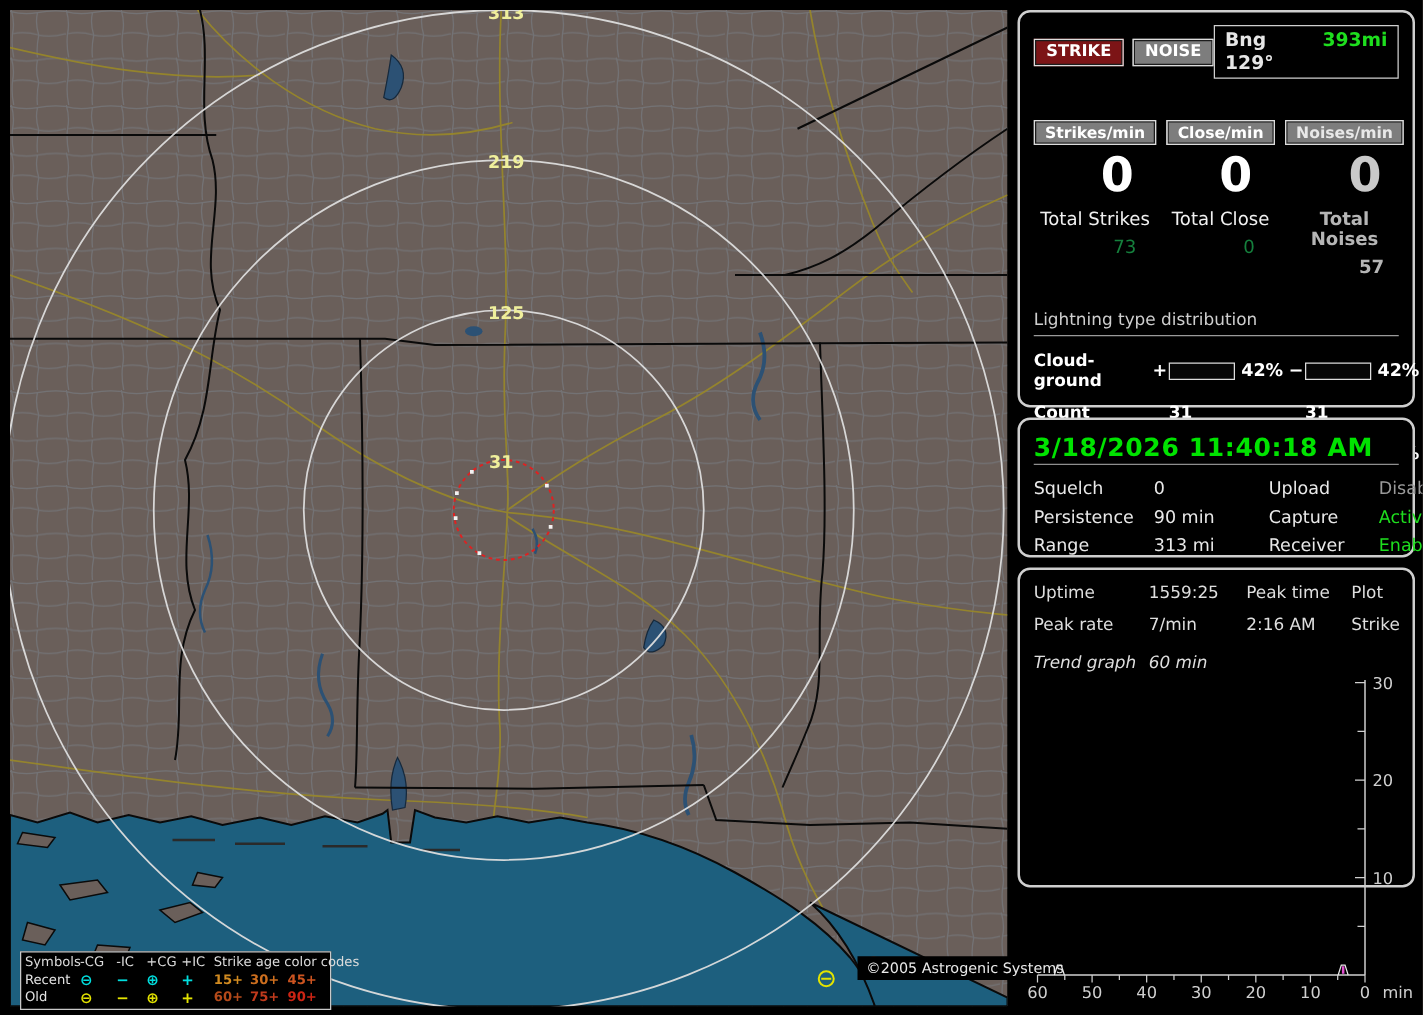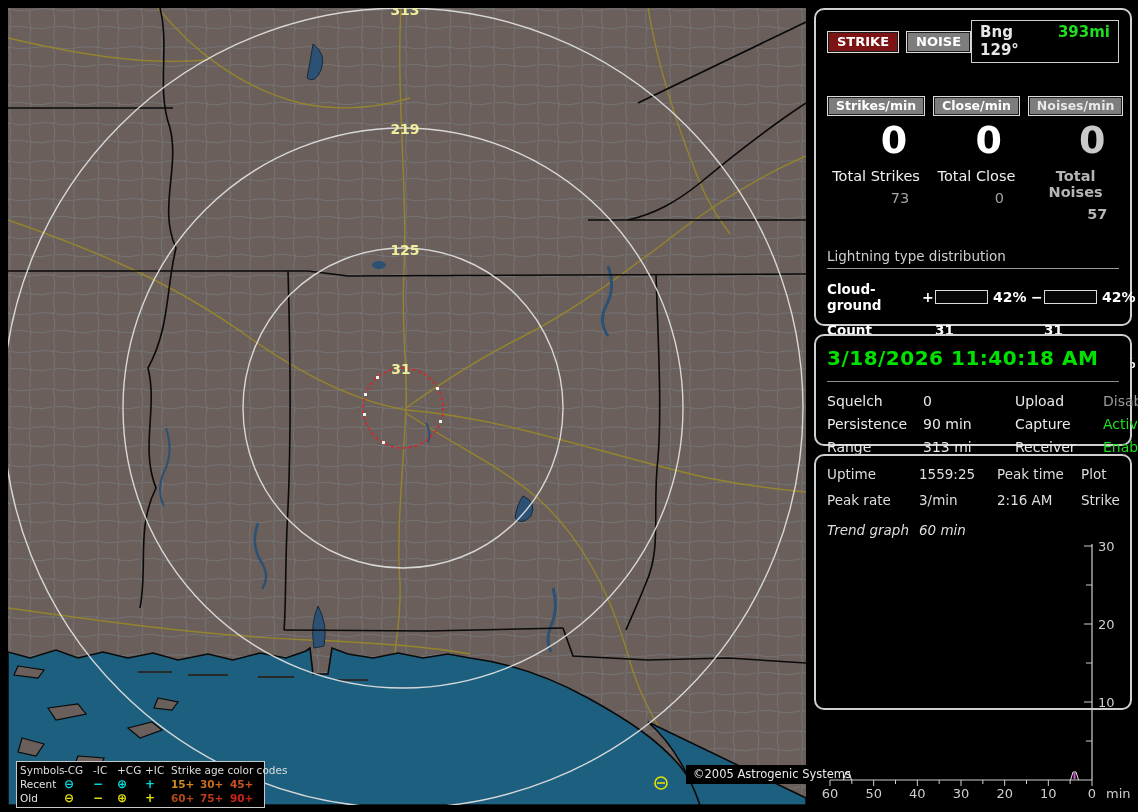--- a/index.html
+++ b/index.html
@@ -36,40 +36,40 @@
   .hdr-row{display:flex;align-items:center;}
   .bng-badge{margin-left:auto;border:1px solid #cfcfcf;background:#000;
              padding:2px 8px 3px 8px;font-size:15px;font-weight:bold;display:flex;gap:16px;}
   .bng-dist{color:#1ede1e;}
 
   .counters{display:grid;grid-template-columns:1fr 1fr 1fr;column-gap:8px;margin-top:32px;}
   .counter{text-align:center;}
   .counter .chip{font-size:12.5px;padding:1px 8px 2px 8px;}
   .cnt-val{font-size:38px;font-weight:bold;color:#fff;text-align:right;padding-right:18px;margin-top:2px;line-height:44px;}
   .tot-lbl{font-size:14.5px;margin-top:6px;color:#f0f0f0;}
-  .tot-val{font-size:14.5px;color:#a3a3a3;text-align:right;padding-right:16px;margin-top:6px;}
+  .tot-val{font-size:14.5px;color:#15803d;text-align:right;padding-right:16px;margin-top:6px;}
   .dim .cnt-val{color:#c9c9c9;}
   .dim .tot-lbl,.dim .tot-val{color:#b5b5b5;font-weight:bold;}
   .dim .chip{color:#e8e8e8;}
 
   .dist-title{margin-top:26px;font-size:13.5px;color:#cecece;
               border-bottom:1px solid #9a9a9a;padding-bottom:4px;}
   .dist-row{display:grid;grid-template-columns:95px 13px 53px 43px 13px 53px 40px;
             align-items:center;margin-top:12px;}
   .dist-lbl{font-weight:bold;font-size:13.5px;color:#fff;}
   .sign{font-weight:bold;font-size:14px;color:#fff;}
   .bar{height:12px;border:1px solid #dcdcdc;background:#060606;}
   .bar-fill{height:100%;}
   .pct{font-weight:bold;font-size:14px;color:#fff;padding-left:5px;}
   .count-row{display:grid;grid-template-columns:95px 13px 96px 13px 96px;margin-top:9px;}
   .count-lbl{font-weight:bold;font-size:13.5px;color:#fff;}
   .count-val{font-weight:bold;font-size:13.5px;color:#fff;}
 
   .datetime{color:#00e300;font-weight:bold;font-size:20px;letter-spacing:0.5px;
-            border-bottom:1px solid #8e8e8e;padding-bottom:11px;white-space:nowrap;}
+            border-bottom:1px solid #8e8e8e;padding-bottom:1px;white-space:nowrap;}
   .settings{display:grid;grid-template-columns:96px 92px 88px auto;
             row-gap:7px;margin-top:11px;font-size:14px;color:#e9e9e9;}
 
   .stats{display:grid;grid-template-columns:92px 78px 84px auto;
          row-gap:10px;font-size:13.5px;color:#dedede;}
   .trend-row{display:flex;gap:10px;margin-top:14px;font-size:13.5px;color:#dedede;font-style:italic;}
   #trend-svg{position:absolute;left:0;top:0;width:314px;height:348px;pointer-events:none;}
 </style>
 </head>
 <body>
@@ -298,21 +298,21 @@
 </div>
 
 <div id="box3" class="panel-box">
   <div class="stats">
     <span>Uptime</span>
     <span>1559:25</span>
     <span>Peak time</span>
     <span>Plot</span>
 
     <span>Peak rate</span>
-    <span>3/min</span>
+    <span>7/min</span>
     <span>2:16 AM</span>
     <span>Strike</span>
   </div>
   <div class="trend-row">
     <span>Trend graph</span>
     <span>60 min</span>
   </div>
   <svg id="trend-svg" viewBox="0 0 314 348">
       <path d="M14,324 H276 M276,88 V324" stroke="#cfcfcf" fill="none" stroke-width="1.2"></path>
       <line x1="276" y1="324" x2="276" y2="330" stroke="#cfcfcf" stroke-width="1"></line>

